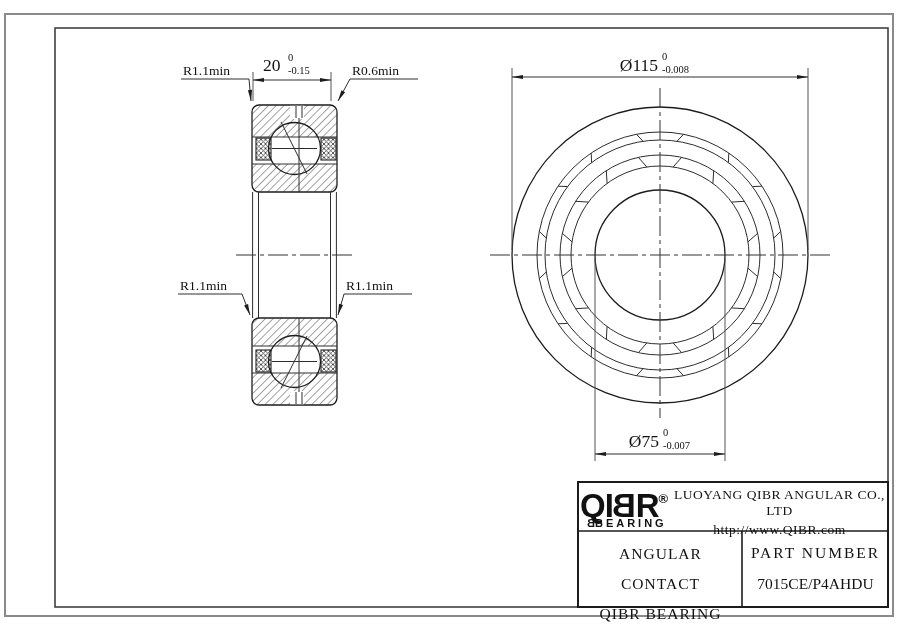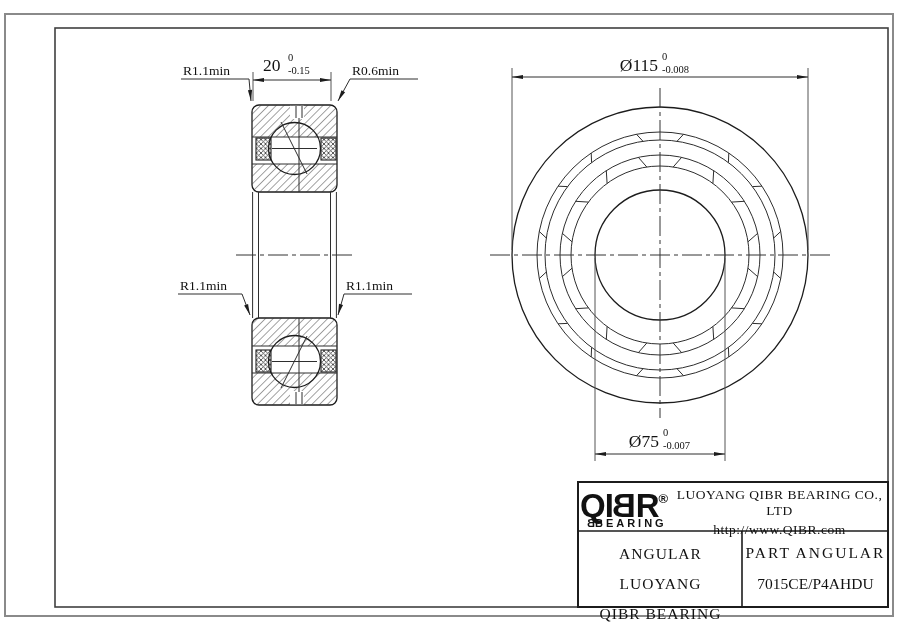--- a/index.html
+++ b/index.html
@@ -208,27 +208,27 @@
     <rect x="578" y="482" width="310" height="125" fill="#fff" stroke="#1c1c1c" stroke-width="2"></rect>
     <line x1="578" y1="531" x2="888" y2="531" stroke="#1c1c1c" stroke-width="1.6"></line>
     <line x1="742" y1="531" x2="742" y2="607" stroke="#1c1c1c" stroke-width="1.6"></line>
   </g>
 </svg>
 
 <div class="logo-main"><span>QI</span><span class="flip">B</span><span>R</span><span class="reg">®</span></div>
 <div class="logo-sub"><span class="flip">B</span><span>BEARING</span></div>
 
 <div class="company-box tb-text">
-  <div>LUOYANG QIBR BEARING CO., LTD</div>
+  <div>LUOYANG QIBR ANGULAR CO., LTD</div>
   <div class="l2">http://www.QIBR.com</div>
 </div>
 
 <div class="product-box tb-text">
-  <div>ANGULAR LUOYANG</div>
+  <div>ANGULAR CONTACT</div>
   <div>QIBR BEARING</div>
 </div>
 
 <div class="part-box tb-text">
-  <div class="lbl">PART ANGULAR</div>
+  <div class="lbl">PART NUMBER</div>
   <div>7015CE/P4AHDU</div>
 </div>
 
 </div>
 
 </body></html>

